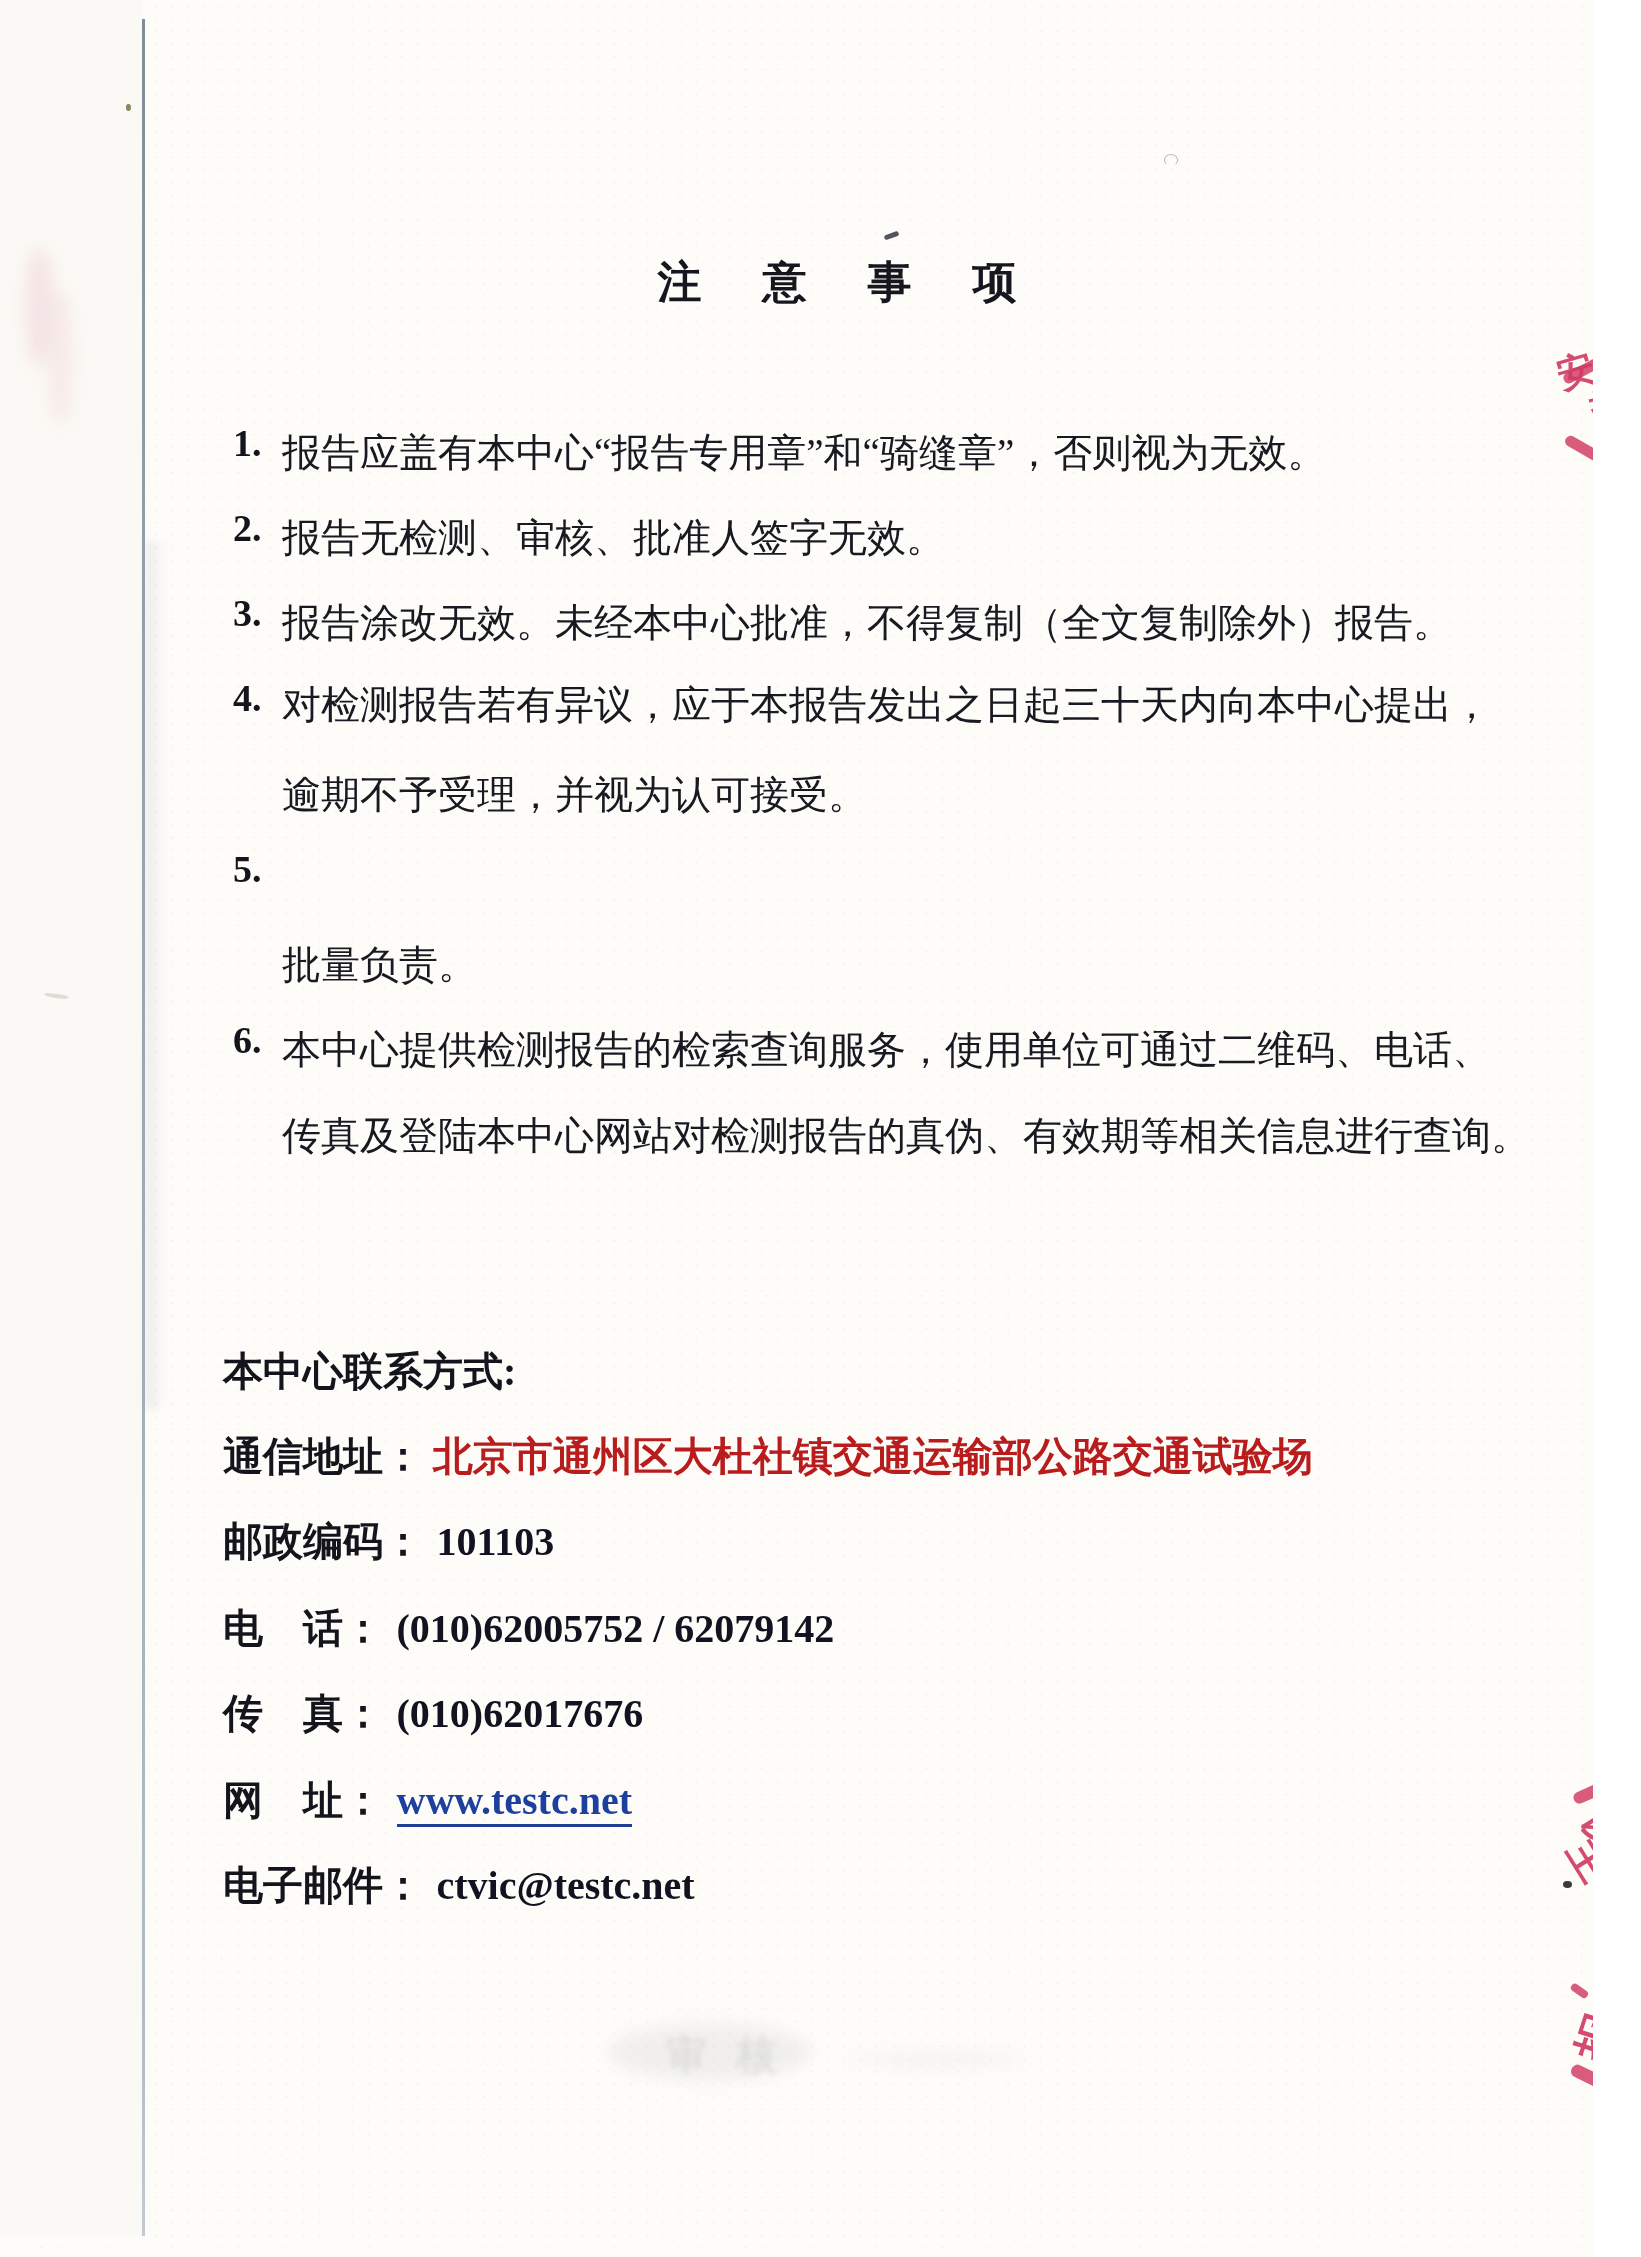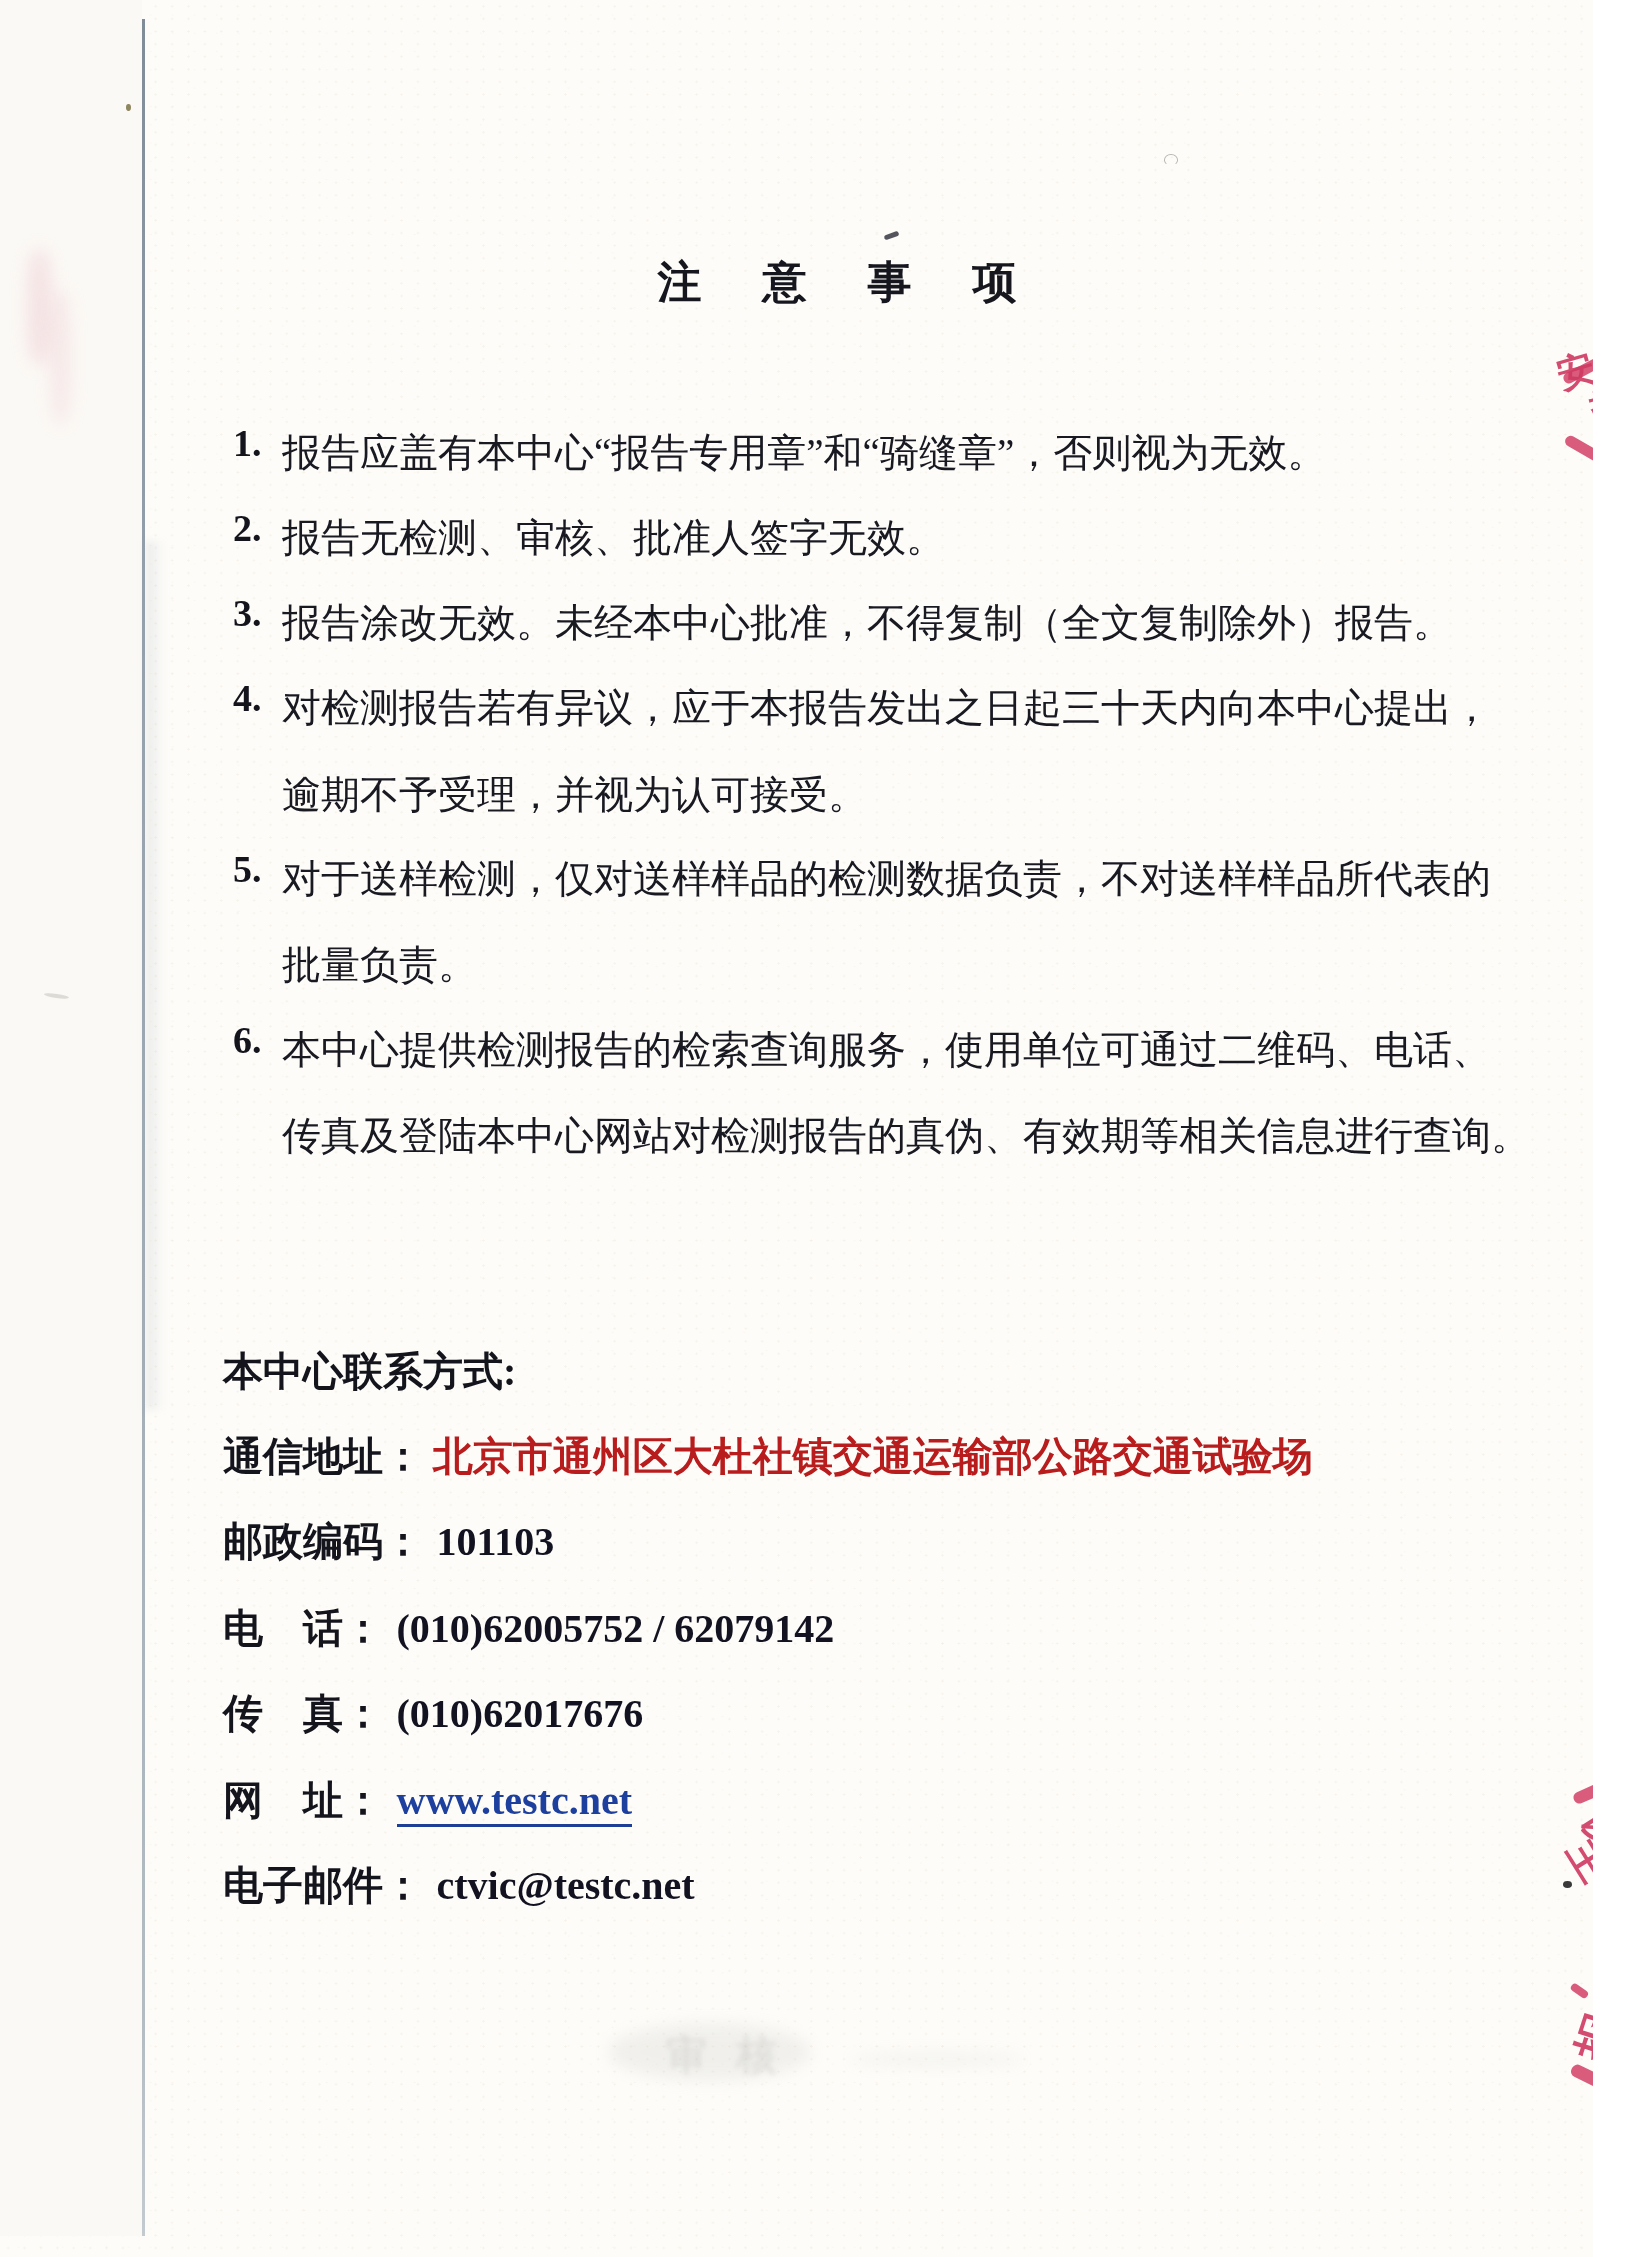--- a/index.html
+++ b/index.html
@@ -90,25 +90,24 @@
   <span class="num" style="left:233px;top:421px;">1.</span>
   <div class="nline" style="top:421px;">报告应盖有本中心“报告专用章”和“骑缝章”，否则视为无效。</div>
 
   <span class="num" style="left:233px;top:506px;">2.</span>
   <div class="nline" style="top:506px;">报告无检测、审核、批准人签字无效。</div>
 
   <span class="num" style="left:233px;top:591px;">3.</span>
   <div class="nline" style="top:591px;">报告涂改无效。未经本中心批准，不得复制（全文复制除外）报告。</div>
 
   <span class="num" style="left:233px;top:676px;">4.</span>
-  <div class="nline" style="top:676px;">对检测报告若有异议，应于本报告发出之日起三十天内向本中心提出，</div>
+  <div class="nline" style="top:676px;font-family:Liberation Mono, monospace;">对检测报告若有异议，应于本报告发出之日起三十天内向本中心提出，</div>
   <div class="nline" style="top:763px;">逾期不予受理，并视为认可接受。</div>
 
   <span class="num" style="left:233px;top:847px;">5.</span>
-  <div class="nline" style="top:847px;">对于送样检测，仅对送样样品的检测数据负责，不对送样样品所代表的</div>
   <div class="nline" style="top:933px;">批量负责。</div>
 
   <span class="num" style="left:233px;top:1018px;">6.</span>
   <div class="nline" style="top:1018px;">本中心提供检测报告的检索查询服务，使用单位可通过二维码、电话、</div>
   <div class="nline" style="top:1104px;text-align:right;">传真及登陆本中心网站对检测报告的真伪、有效期等相关信息进行查询。</div>
 
   <div class="c-head" style="top:1344px;text-align:center;">本中心联系方式:</div>
 
   <div class="c-row" style="top:1429px;">
     <span class="c-label">通信地址</span><span class="c-colon">：</span><span class="c-value-cn">北京市通州区大杜社镇交通运输部公路交通试验场</span>

